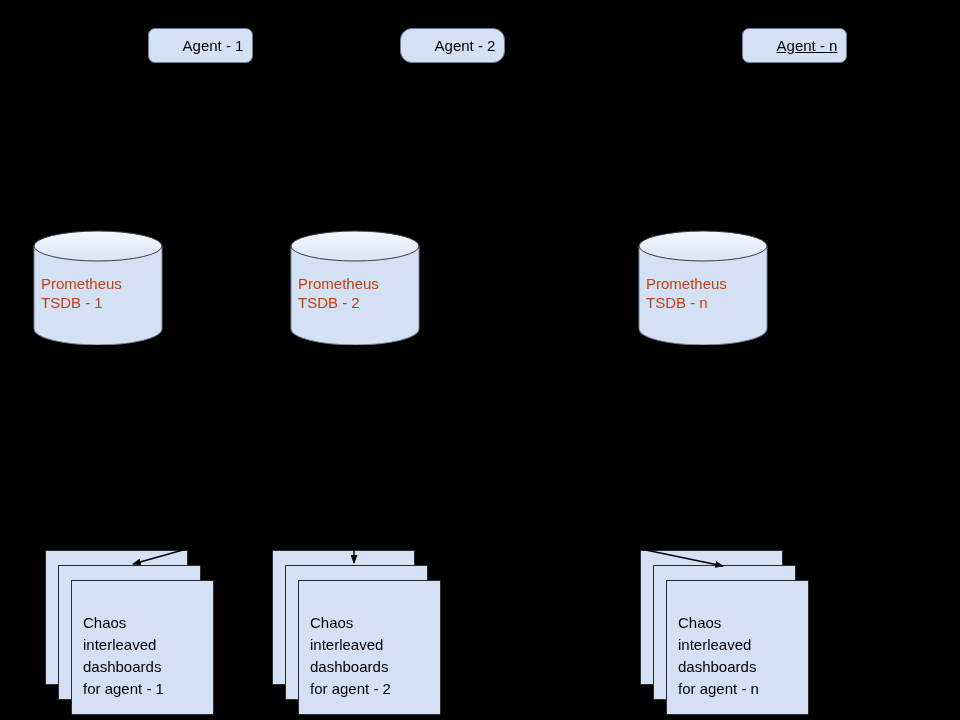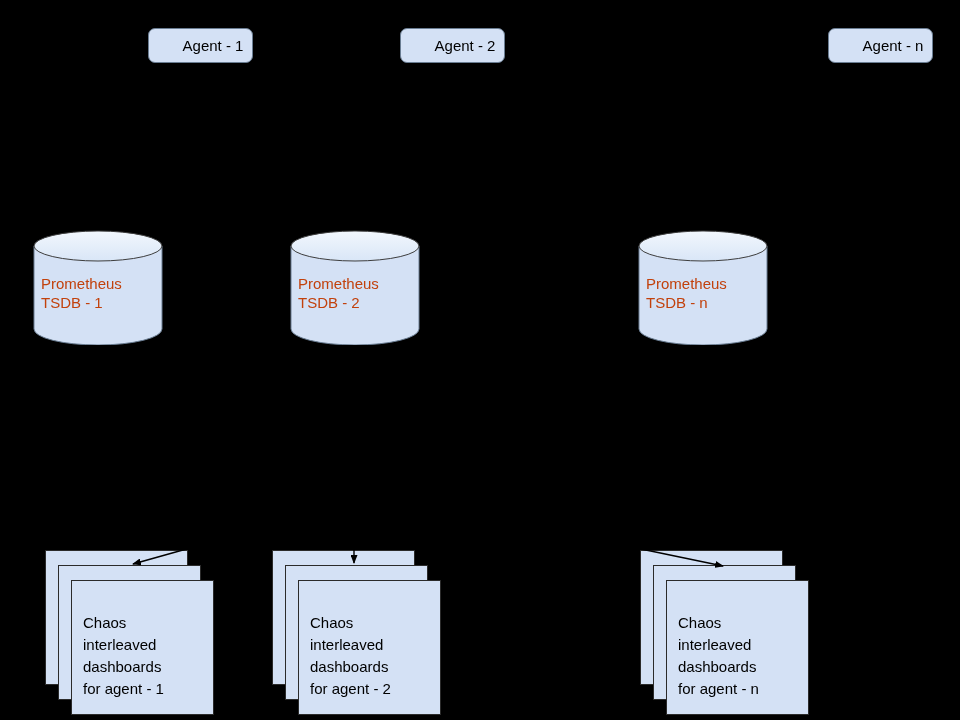--- a/index.html
+++ b/index.html
@@ -29,22 +29,22 @@
     display: flex;
     align-items: center;
     justify-content: center;
     color: #000000;
     font-size: 15px;
     line-height: 1;
     white-space: nowrap;
     padding-left: 25px;
   }
   #agent-1 { left: 148px; top: 28px; }
-  #agent-2 { left: 400px; top: 28px; }
-  #agent-n { left: 828px; top: 28px; }
+  #agent-2 { left: 400px; top: 28px; border-radius: 12px; }
+  #agent-n { left: 742px; top: 28px; text-decoration: underline; }
 
   
   .cylinder {
     position: absolute;
     width: 130px;
     height: 115px;
   }
   .cylinder svg {
     position: absolute;
     left: 0; top: 0;

